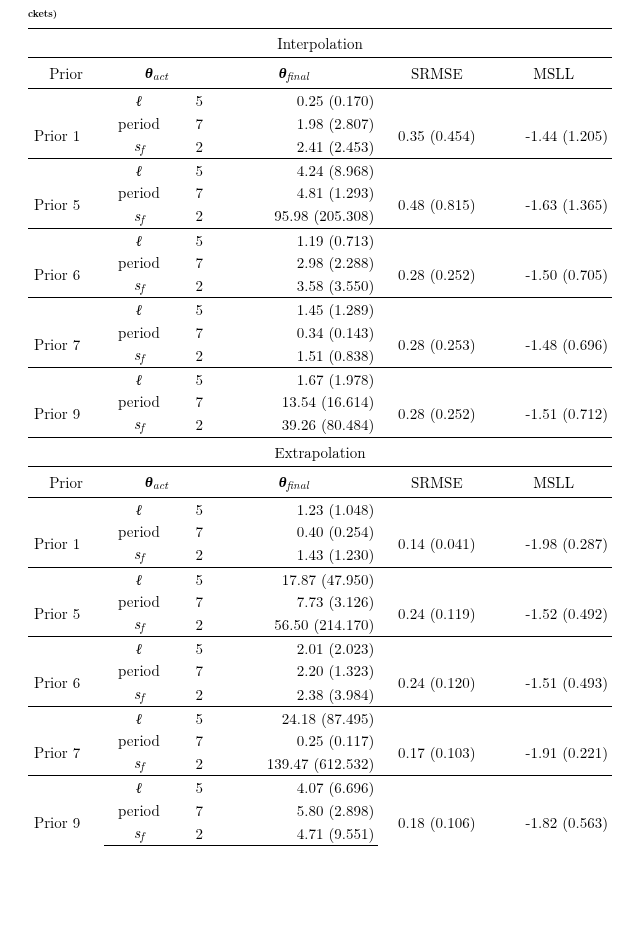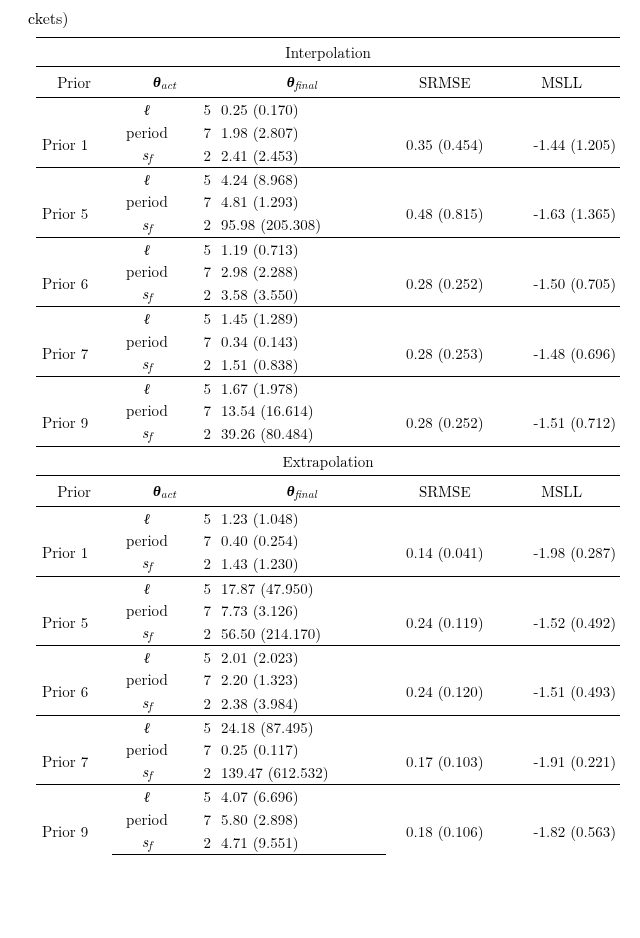--- a/index.html
+++ b/index.html
@@ -4,38 +4,38 @@
 <style>
   html,body{margin:0;padding:0;background:#fff;}
   body{
     width:640px;
     font-family:"Latin Modern Roman","CMU Serif","Times New Roman",serif;
     font-size:15px;
     color:#000;
     padding:6px 28px 20px 28px;
     box-sizing:border-box;
   }
-  .header-frag{font-size:16px;margin-bottom:8px;}
-  table{border-collapse:collapse;width:100%;table-layout:fixed;margin-left:8px;}
+  .header-frag{font-size:10px;margin-bottom:8px;font-weight:bold;}
+  table{border-collapse:collapse;width:100%;table-layout:fixed;}
   td{padding:1px 4px;line-height:1.35;font-size:15px;}
   col.prior{width:13%;}
   col.param{width:12%;}
   col.act{width:6%;}
   col.final{width:29%;}
   col.srm{width:20%;}
   col.msll{width:20%;}
   .hline td{border-top:1.2px solid #000;}
   .hline-thin td{border-top:0.8px solid #000;}
   .bottom td{border-bottom:1.2px solid #000;}
   .sec-title{text-align:center;padding:4px 0;}
   .hdr td{text-align:center;padding:4px 0;}
   .prior{text-align:left;padding-left:6px;}
   .param{text-align:center;}
   .act{text-align:right;padding-right:6px;}
-  .final{text-align:left;}
+  .final{text-align:right;}
   .srm{text-align:center;}
   .msll{text-align:right;}
   .bi{font-weight:bold;font-style:italic;}
   .sub{font-style:italic;font-size:0.78em;vertical-align:-0.2em;text-align:right;}
   .ell{font-family:'Latin Modern Roman','CMU Serif',serif;}
 </style>
 </head>
 <body>
 
 <div class="header-frag">ckets)</div>

